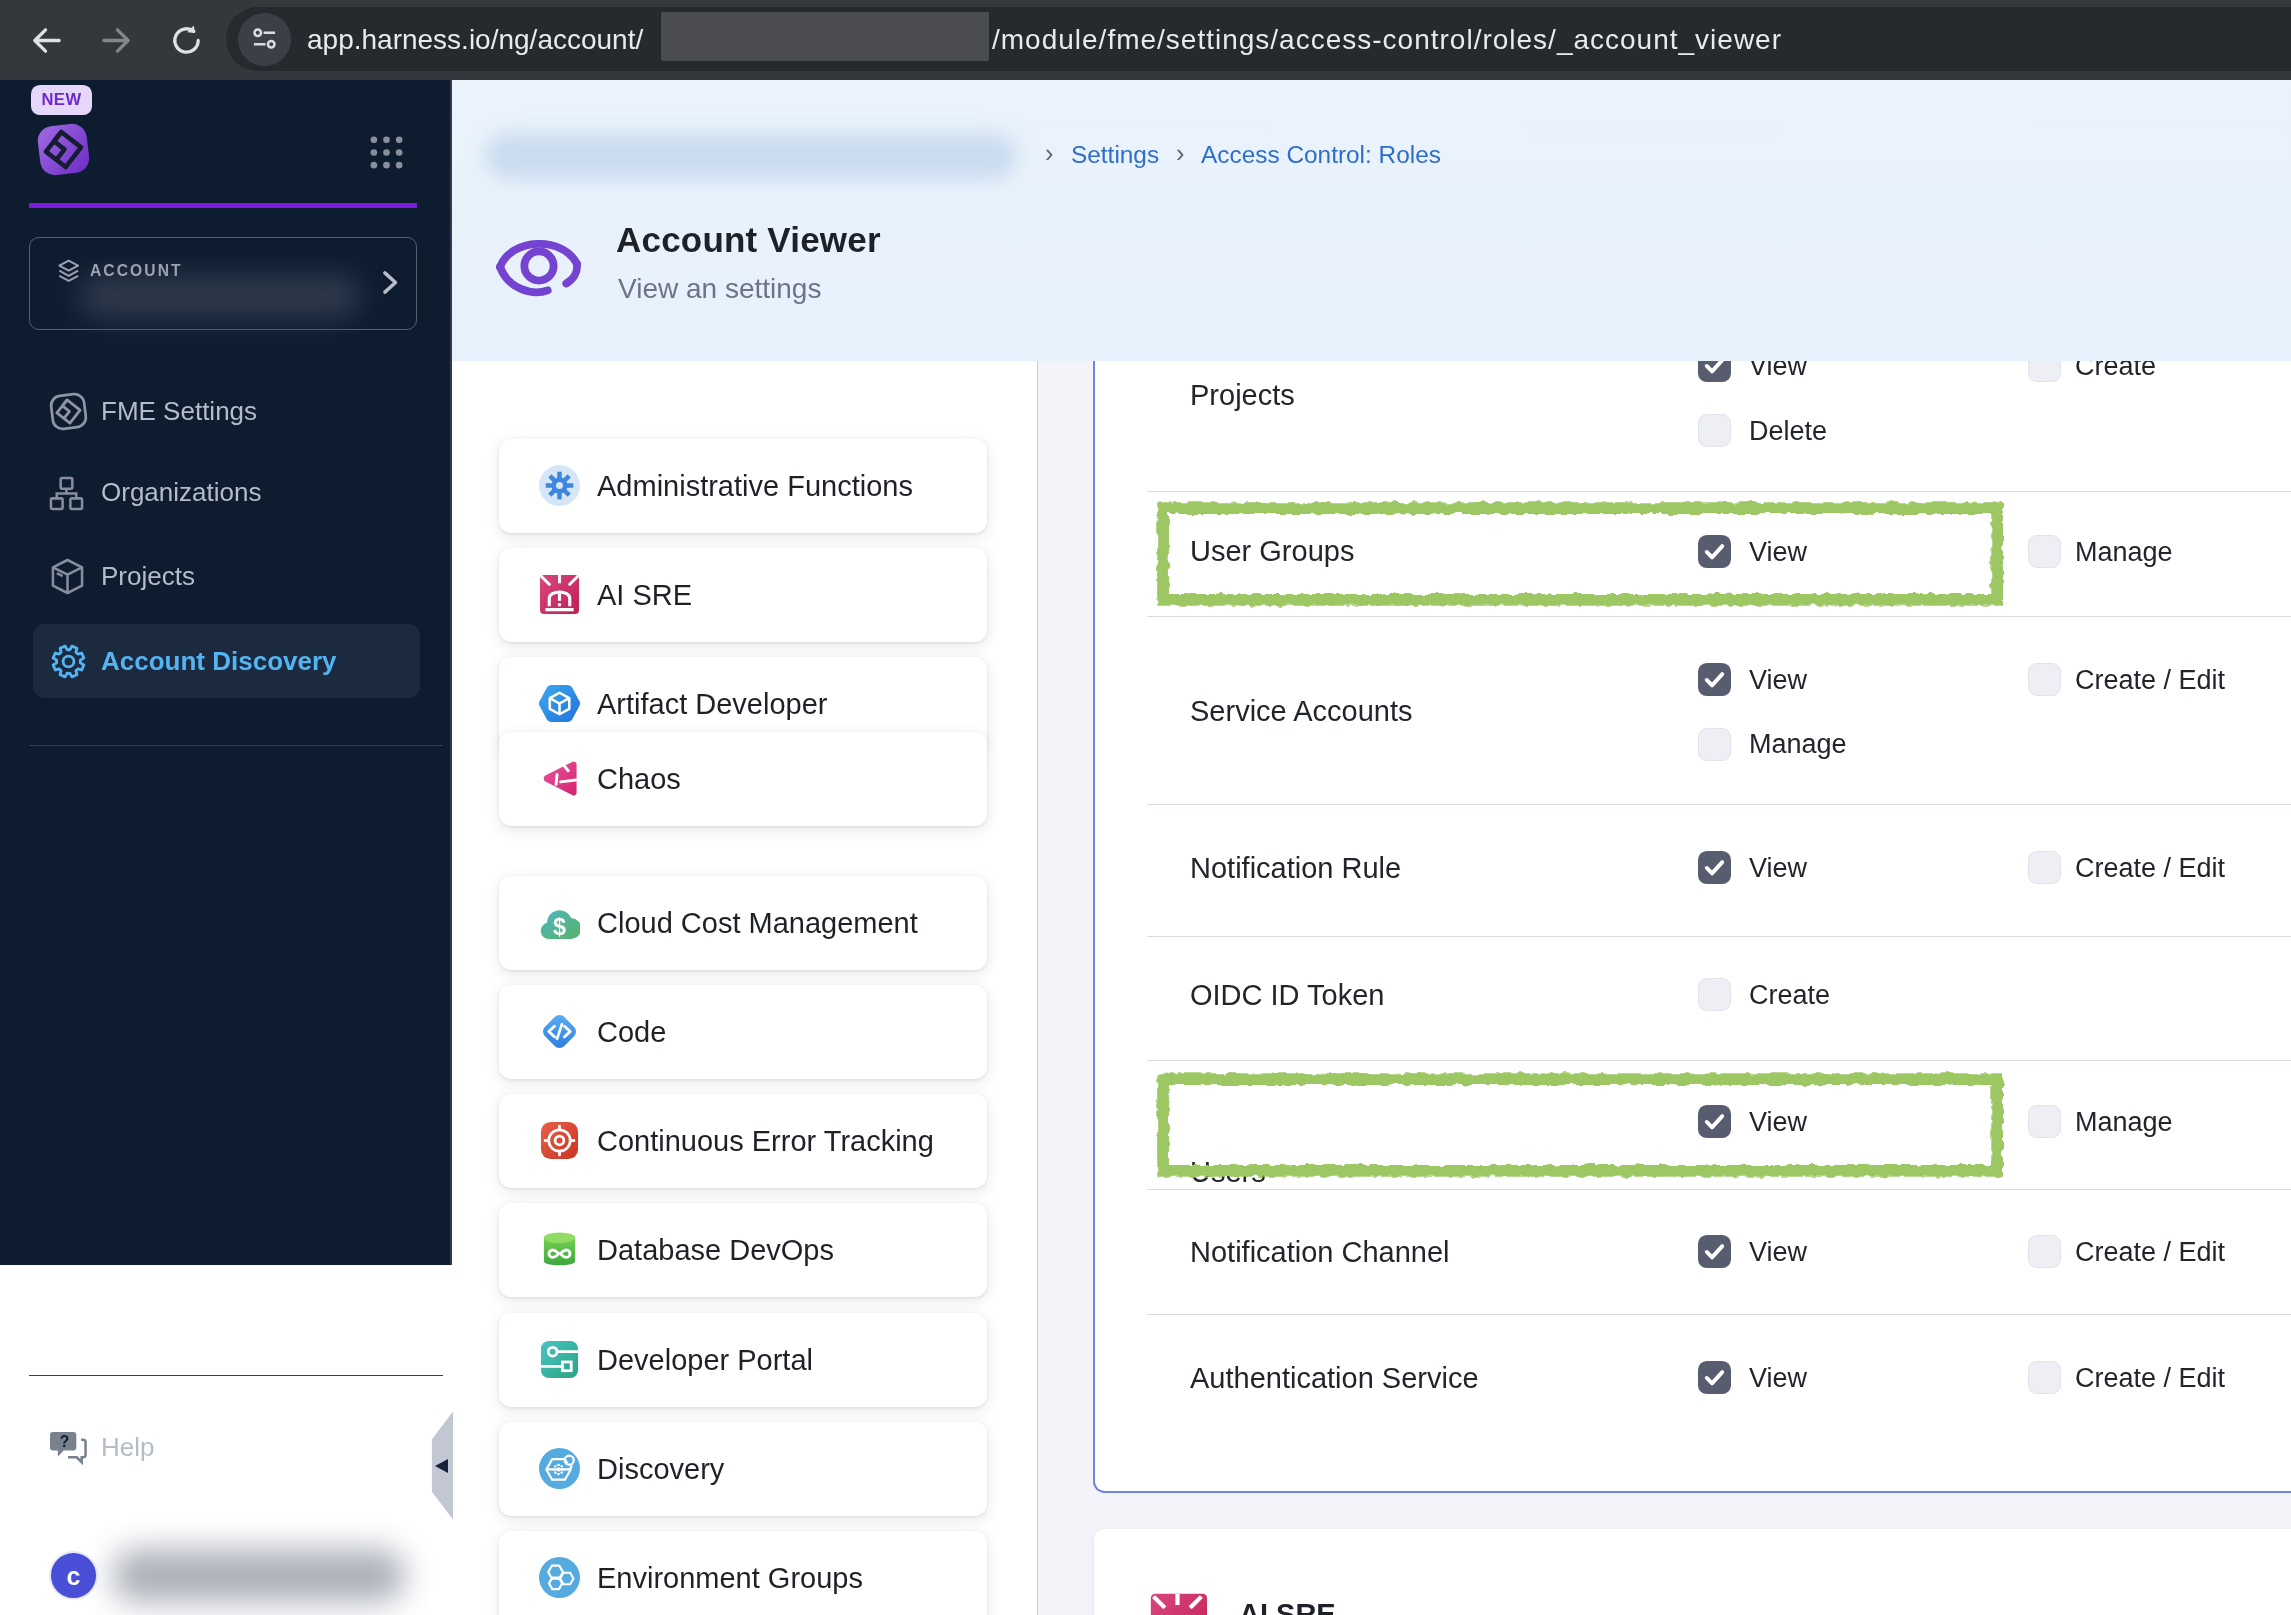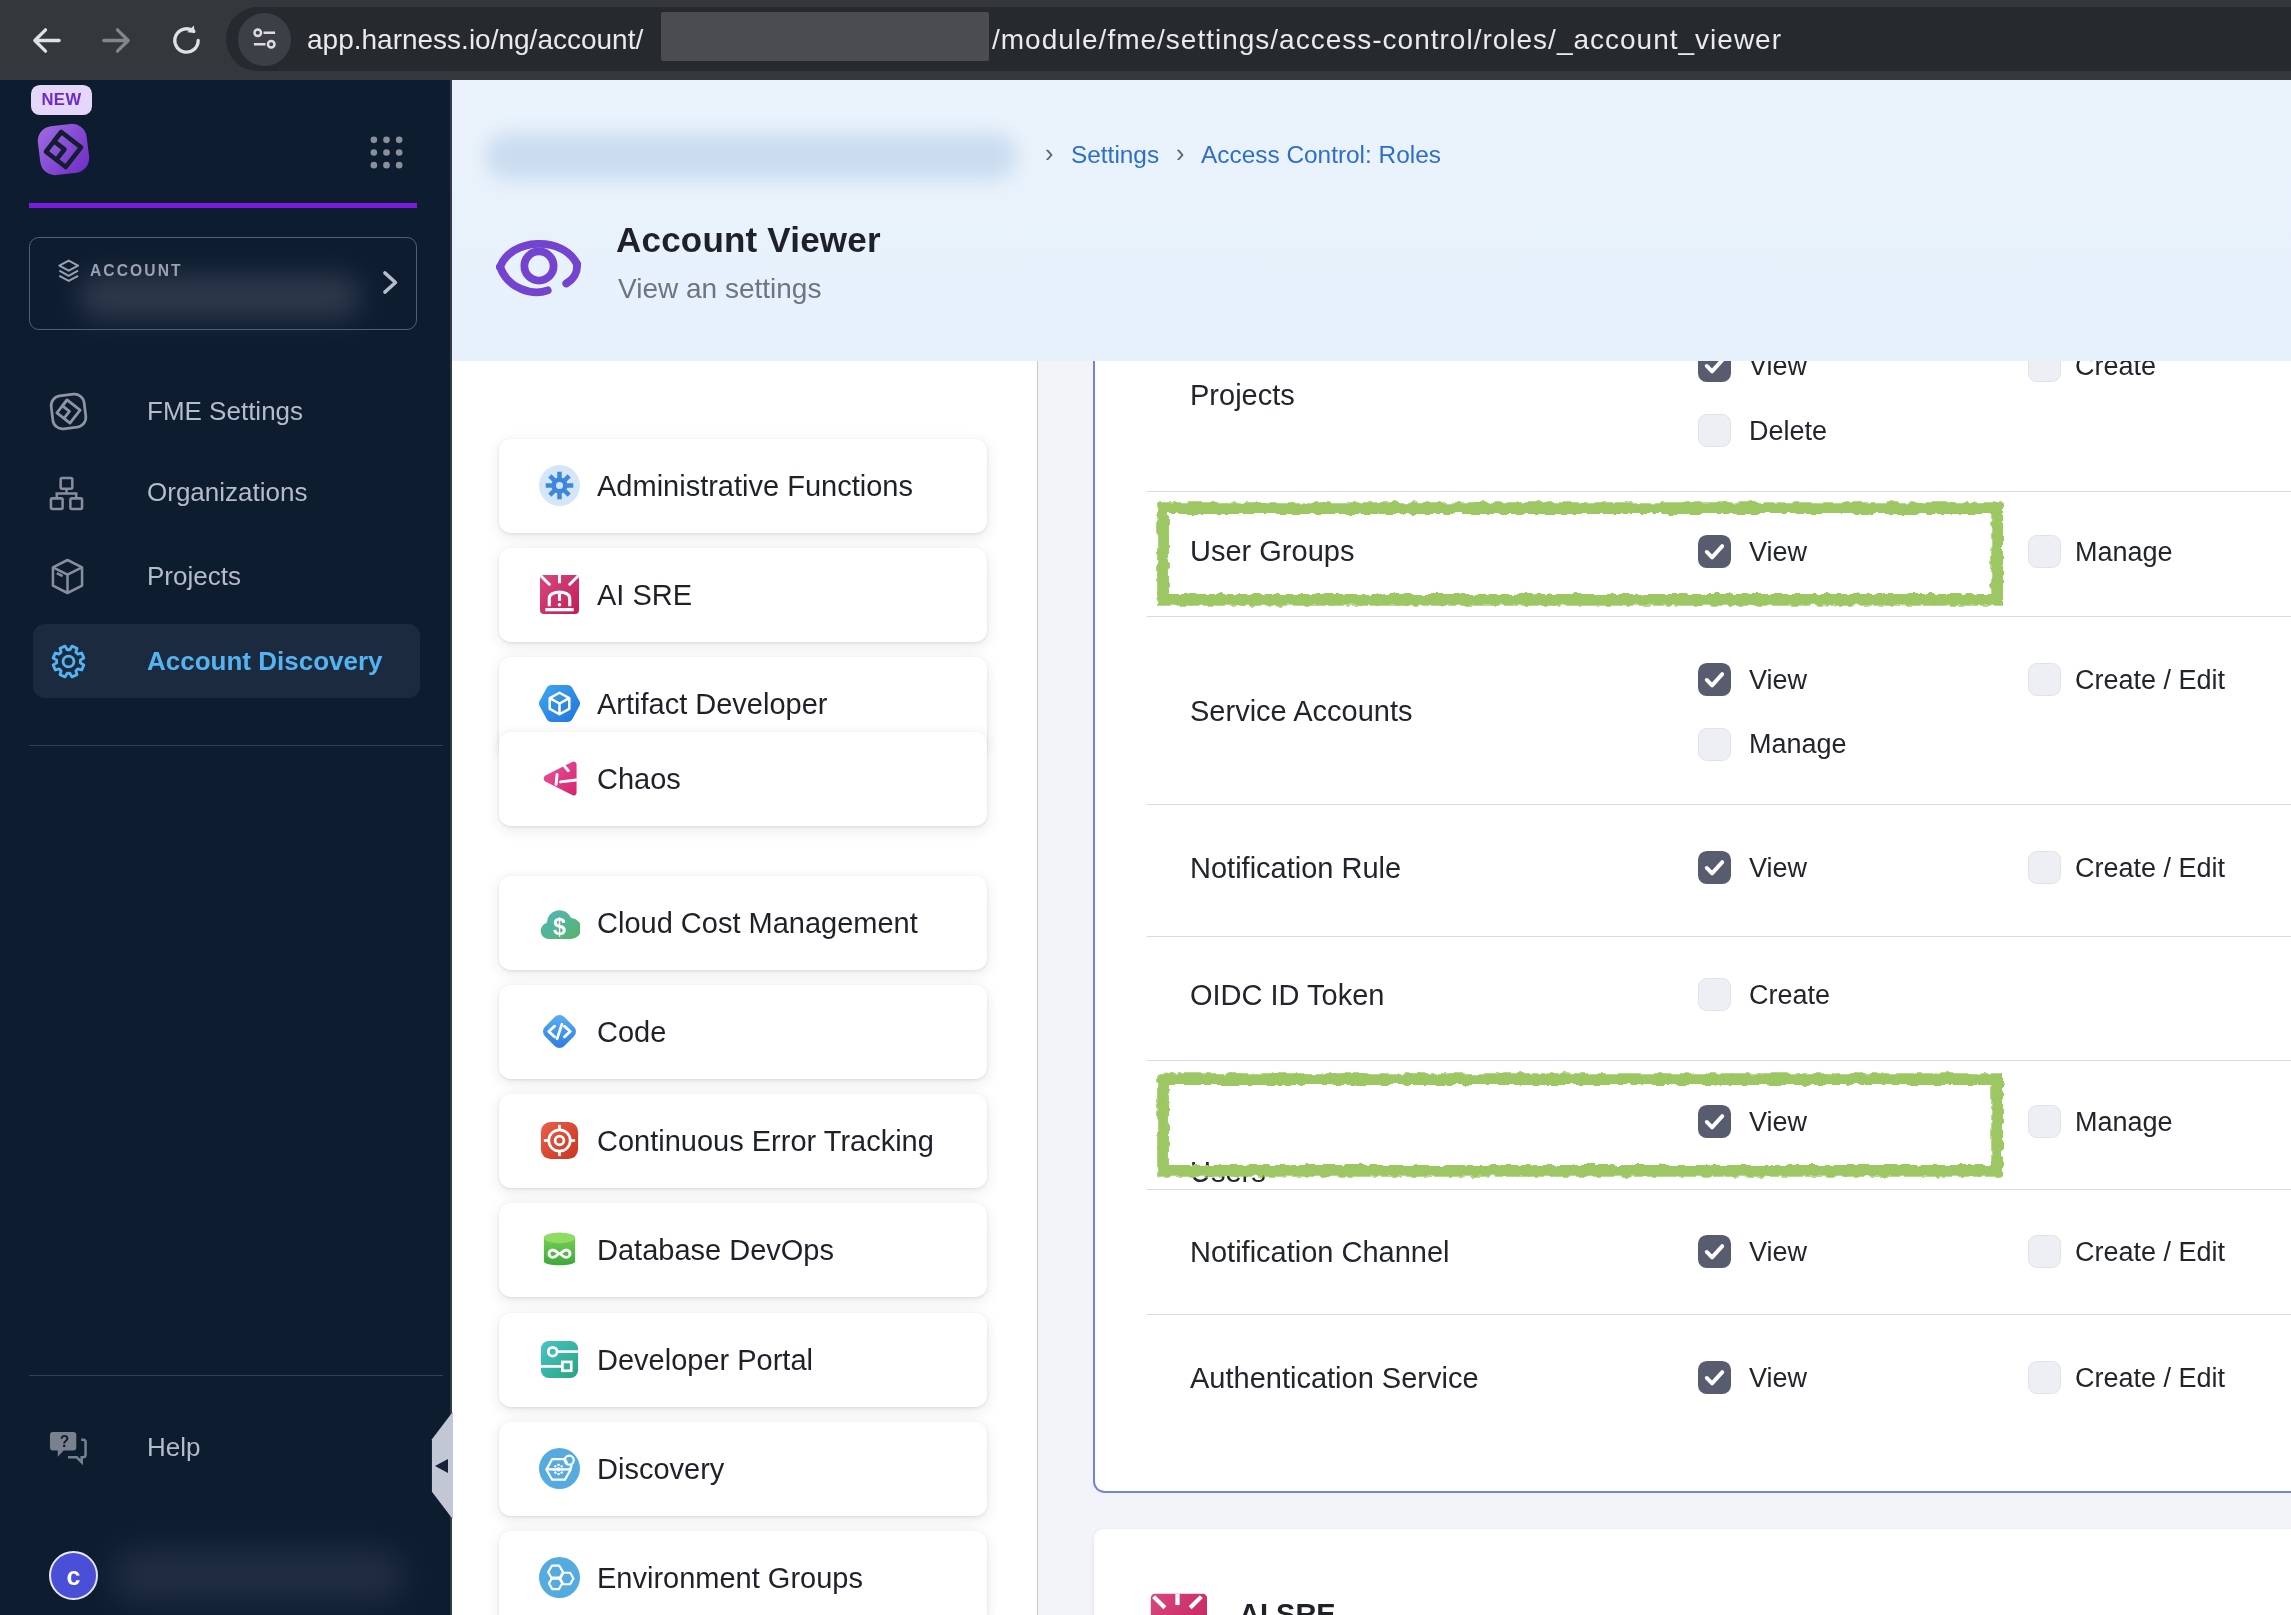--- a/index.html
+++ b/index.html
@@ -8,27 +8,27 @@
   .abs { position:absolute; }
 
   
   #topbar { left:0; top:0; width:2292px; height:80px; background:#34373c; z-index:7; }
   #omnibox { z-index:7; left:226px; top:6.8px; width:2066px; height:64px; background:#26292e; border-radius:32px 0 0 32px; }
   #siteicon { z-index:7; left:238px; top:12.7px; width:53px; height:53px; border-radius:50%; background:#3c3f45; }
   .urltxt { z-index:8; top:24.4px; font-size:28px; color:#e8eaed; white-space:nowrap; }
   #urlblur { z-index:8; left:661px; top:11.7px; width:328px; height:49px; background:#4a4c50; border-radius:2px; }
 
   
-  #sidebar { z-index:6; left:0; top:80px; width:452px; height:1535px; background:#0e1c30; border-right:2px solid #333a49; }
+  #sidebar { z-index:6; left:0; top:80px; width:452px; height:1185px; background:#0e1c30; border-right:2px solid #333a49; }
   #newbadge { left:31px; top:4.9px; width:61px; height:30px; background:#e5d7f9; border-radius:8.8px; color:#6e2ac9; font-size:16.6px; font-weight:bold; text-align:center; line-height:30px; letter-spacing:0.5px; }
   #fmetitle { left:111px; top:29px; width:273px; font-size:25px; line-height:30px; font-weight:bold; color:#f2f4f8; }
   #purplerule { left:29px; top:123px; width:388px; height:4.9px; background:#7c1be0; }
   #acctbox { left:29px; top:157px; width:388px; height:93px; border:1.5px solid #565f70; border-radius:9.8px; }
   #acctsmudge { left:78px; top:195px; width:283px; height:43px; background:#3a4456; border-radius:21.5px; filter:blur(13.7px); opacity:.75; }
-  .mlabel { position:absolute; left:101px; top:50%; transform:translateY(-50%); font-size:26px; color:#b4bcca;margin-left:46px; }
+  .mlabel { position:absolute; left:101px; top:50%; transform:translateY(-50%); font-size:26px; color:#b4bcca; }
   #activeitem { left:33px; top:544px; width:387px; height:74px; background:#1c2a40; border-radius:11.7px; }
   .sdivider { left:29px; width:414px; height:1px; background:#333e50; }
 
   
   #mainhdr { left:452px; top:80px; width:1840px; height:281px; z-index:4; background:linear-gradient(180deg,#eaf3fc 0%,#e7f1fb 100%); }
   #crumbblur { z-index:5; left:485px; top:133px; width:532px; height:47px; background:#cbdcf0; border-radius:23.4px; filter:blur(8.8px); }
   .crumb { z-index:5; top:141px; font-size:24.4px; color:#2e6ecb; }
   .crumbsep { z-index:5; top:139px; font-size:25px; color:#5f6672; }
   #pagetitle { z-index:5; left:616px; top:220px; font-size:35px; font-weight:600; color:#1f2128; letter-spacing:0.2px; }
   #pagesub { z-index:5; left:618px; top:273px; font-size:28px; color:#6e7486; }

